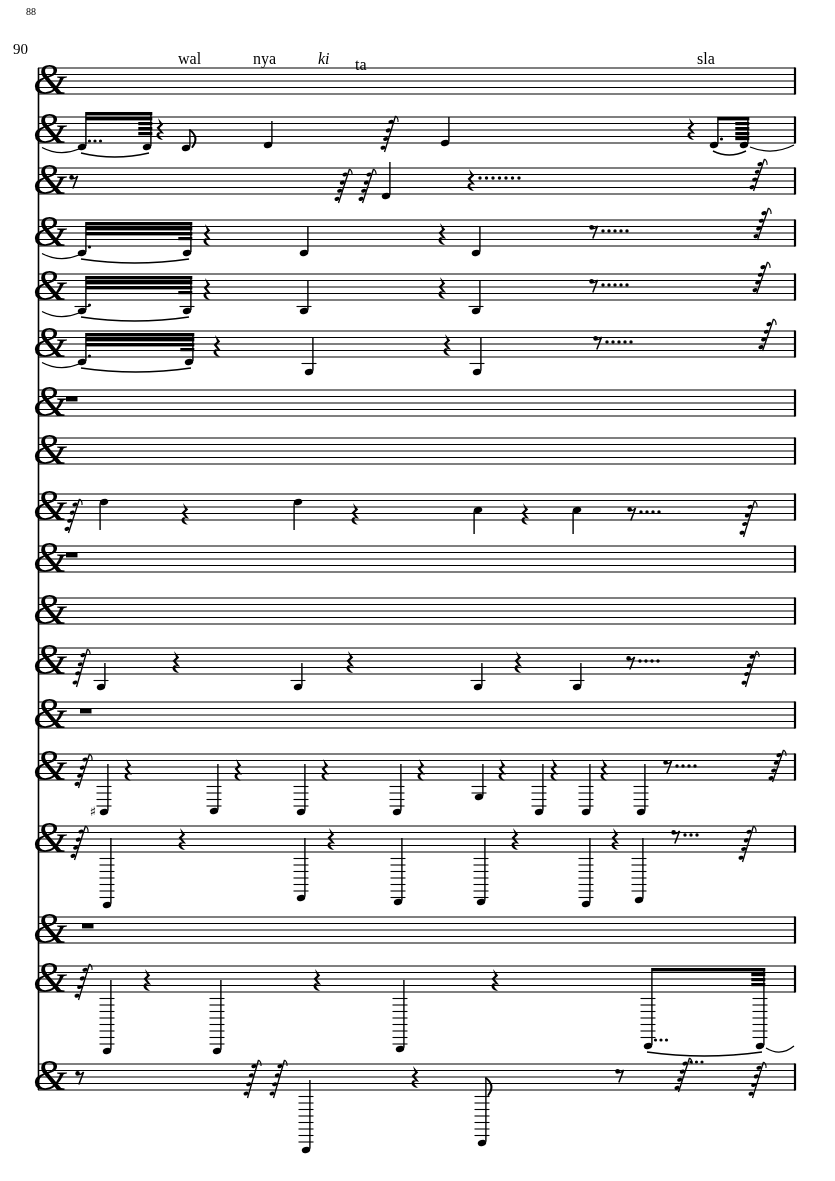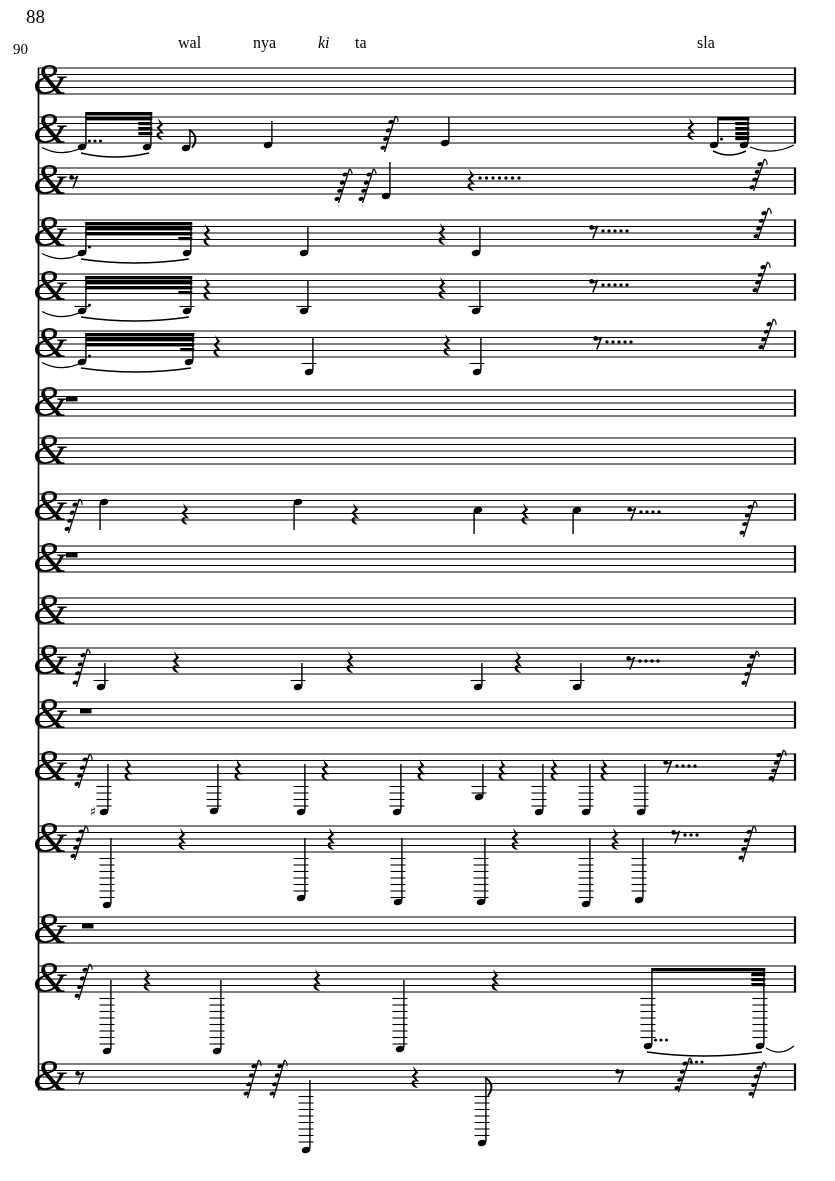--- a/index.html
+++ b/index.html
@@ -1,23 +1,23 @@
 <!DOCTYPE html>
 <html><head>
 <meta charset="utf-8">
 <title>Score Page</title>
 <style>
   html,body{margin:0;padding:0;background:#e8e8e8;}
   .page{position:relative;width:835px;height:1181px;background:#ffffff;overflow:hidden;
         font-family:"Liberation Serif", serif;color:#000;}
   #score-svg{position:absolute;left:0;top:0;}
   .txt{position:absolute;color:#000;white-space:nowrap;}
-  #bar-number{left:26px;top:6px;font-size:19px;}
+  #bar-number{left:26px;top:6px;font-size:10px;}
   #measure-number{left:13px;top:41px;font-size:15px;}
-  #lyrics-layer{position:absolute;left:0;top:0;width:835px;height:60px;}
+  #lyrics-layer{position:absolute;left:0;top:16px;width:835px;height:60px;}
   .lyric{position:absolute;top:34px;font-size:16px;color:#000;}
 </style>
 </head>
 <body>
 
 <div class="page">
   <svg id="score-svg" width="835" height="1181" viewBox="0 0 835 1181" xmlns="http://www.w3.org/2000/svg">
       <line x1="38" y1="68" x2="795" y2="68" stroke="#000000" stroke-width="1.05"></line>
       <line x1="38" y1="74.5" x2="795" y2="74.5" stroke="#000000" stroke-width="1.05"></line>
       <line x1="38" y1="81" x2="795" y2="81" stroke="#000000" stroke-width="1.05"></line>
@@ -651,16 +651,16 @@
       <ellipse cx="758.94" cy="1067.76" rx="2.6" ry="1.9" fill="#000000" transform="rotate(-18 758.94 1067.76)"></ellipse>
       <path d="M 763.5 1062 q 3 2 2.5 6" stroke="#000000" stroke-width="1.1" fill="none"></path>
       <line x1="38.5" y1="68" x2="38.5" y2="1090" stroke="#000000" stroke-width="1.6"></line>
     </svg>
   <div class="txt" id="bar-number">88</div>
   <div class="txt" id="measure-number">90</div>
   <div id="lyrics-layer">
       <span class="lyric" style="left: 178px;">wal</span>
       <span class="lyric" style="left: 253px;">nya</span>
       <span class="lyric" style="left: 318px; font-style: italic;">ki</span>
-      <span class="lyric" style="left: 355px;">ta</span>
+      <span class="lyric" style="left: 355px; margin-top: 6px;">ta</span>
       <span class="lyric" style="left: 697px;">sla</span>
     </div>
 </div>
 
 </body></html>

